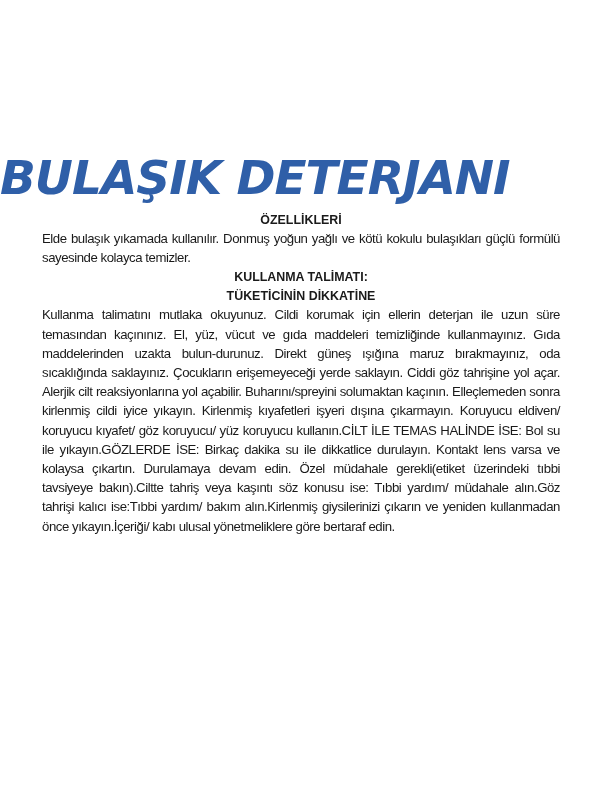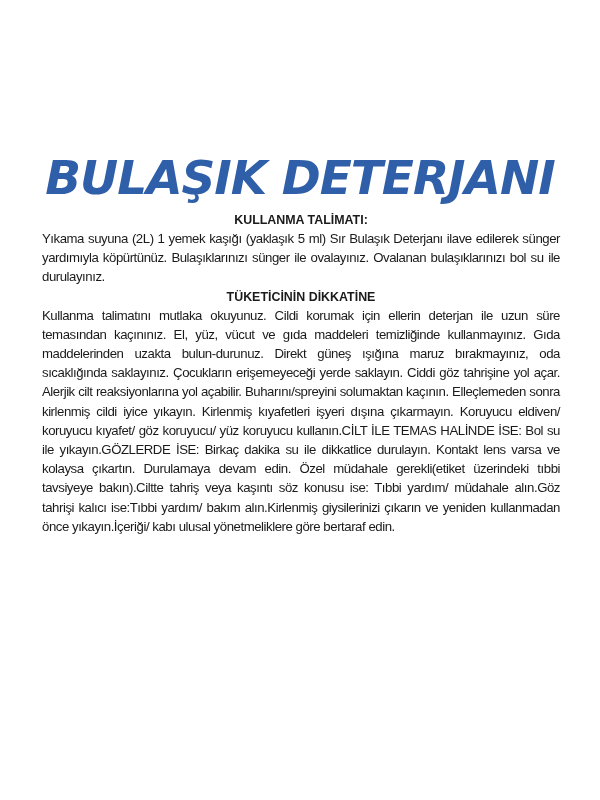--- a/index.html
+++ b/index.html
@@ -1,18 +1,18 @@
 <!DOCTYPE html>
 <html><head>
 <meta charset="utf-8">
 <style>
   html, body { margin:0; padding:0; background:#ffffff; }
   body { width:600px; height:800px; position:relative; overflow:hidden; }
   .title {
-    position:absolute; left:0; top:152px; width:600px; text-align:center;
+    position:absolute; left:0; top:152px; width:600px; text-align:left;
     font-family:"DejaVu Sans", sans-serif; font-weight:bold; font-style:italic;
     font-size:47px; letter-spacing:-1px; color:#2f5fa8;
     transform:scaleX(1.0); line-height:52px;
   }
   .content {
     position:absolute; left:42px; top:210px; width:518px;
     font-family:"Liberation Sans", sans-serif; color:#1a1a1a;
   }
   .heading {
     text-align:center; font-weight:bold; font-size:13.5px; line-height:19px;
@@ -24,20 +24,23 @@
   }
   .para.last { text-align-last:left; }
 </style>
 </head>
 <body>
 
 <div class="title">BULAŞIK DETERJANI</div>
 
 <div class="content">
   <section>
+    <h2 class="heading">ÖZELLİKLERİ</h2>
+    <p class="para last">Elde bulaşık yıkamada kullanılır. Donmuş yoğun yağlı ve kötü kokulu bulaşıkları güçlü formülü sayesinde kolayca temizler.</p>
+  </section>
+  <section>
     <h2 class="heading">KULLANMA TALİMATI:</h2>
-    <p class="para last">Yıkama suyuna (2L) 1 yemek kaşığı (yaklaşık 5 ml) Sır Bulaşık Deterjanı ilave edilerek sünger yardımıyla köpürtünüz. Bulaşıklarınızı sünger ile ovalayınız. Ovalanan bulaşıklarınızı bol su ile durulayınız.</p>
   </section>
   <section>
     <h2 class="heading">TÜKETİCİNİN DİKKATİNE</h2>
     <p class="para last">Kullanma talimatını mutlaka okuyunuz. Cildi korumak için ellerin deterjan ile uzun süre temasından kaçınınız. El, yüz, vücut ve gıda maddeleri temizliğinde kullanmayınız. Gıda maddelerinden uzakta bulun-durunuz. Direkt güneş ışığına maruz bırakmayınız, oda sıcaklığında saklayınız. Çocukların erişemeyeceği yerde saklayın. Ciddi göz tahrişine yol açar. Alerjik cilt reaksiyonlarına yol açabilir. Buharını/spreyini solumaktan kaçının. Elleçlemeden sonra kirlenmiş cildi iyice yıkayın. Kirlenmiş kıyafetleri işyeri dışına çıkarmayın. Koruyucu eldiven/ koruyucu kıyafet/ göz koruyucu/ yüz koruyucu kullanın.CİLT İLE TEMAS HALİNDE İSE: Bol su ile yıkayın.GÖZLERDE İSE: Birkaç dakika su ile dikkatlice durulayın. Kontakt lens varsa ve kolaysa çıkartın. Durulamaya devam edin. Özel müdahale gerekli(etiket üzerindeki tıbbi tavsiyeye bakın).Ciltte tahriş veya kaşıntı söz konusu ise: Tıbbi yardım/ müdahale alın.Göz tahrişi kalıcı ise:Tıbbi yardım/ bakım alın.Kirlenmiş giysilerinizi çıkarın ve yeniden kullanmadan önce yıkayın.İçeriği/ kabı ulusal yönetmeliklere göre bertaraf edin.</p>
   </section>
 </div>
 
 </body></html>

